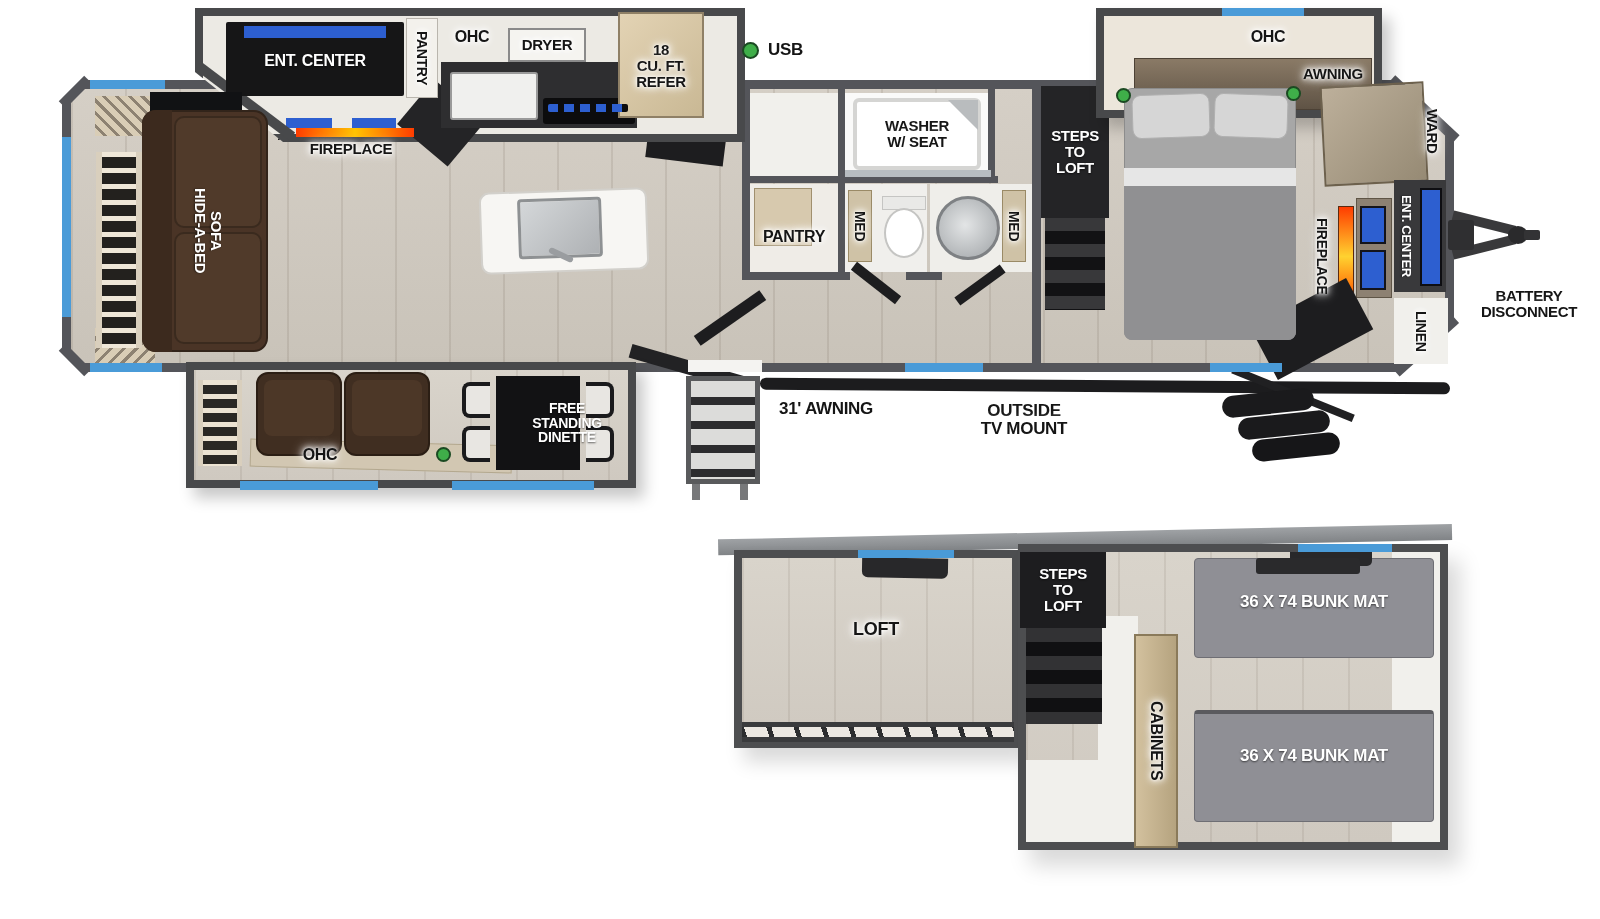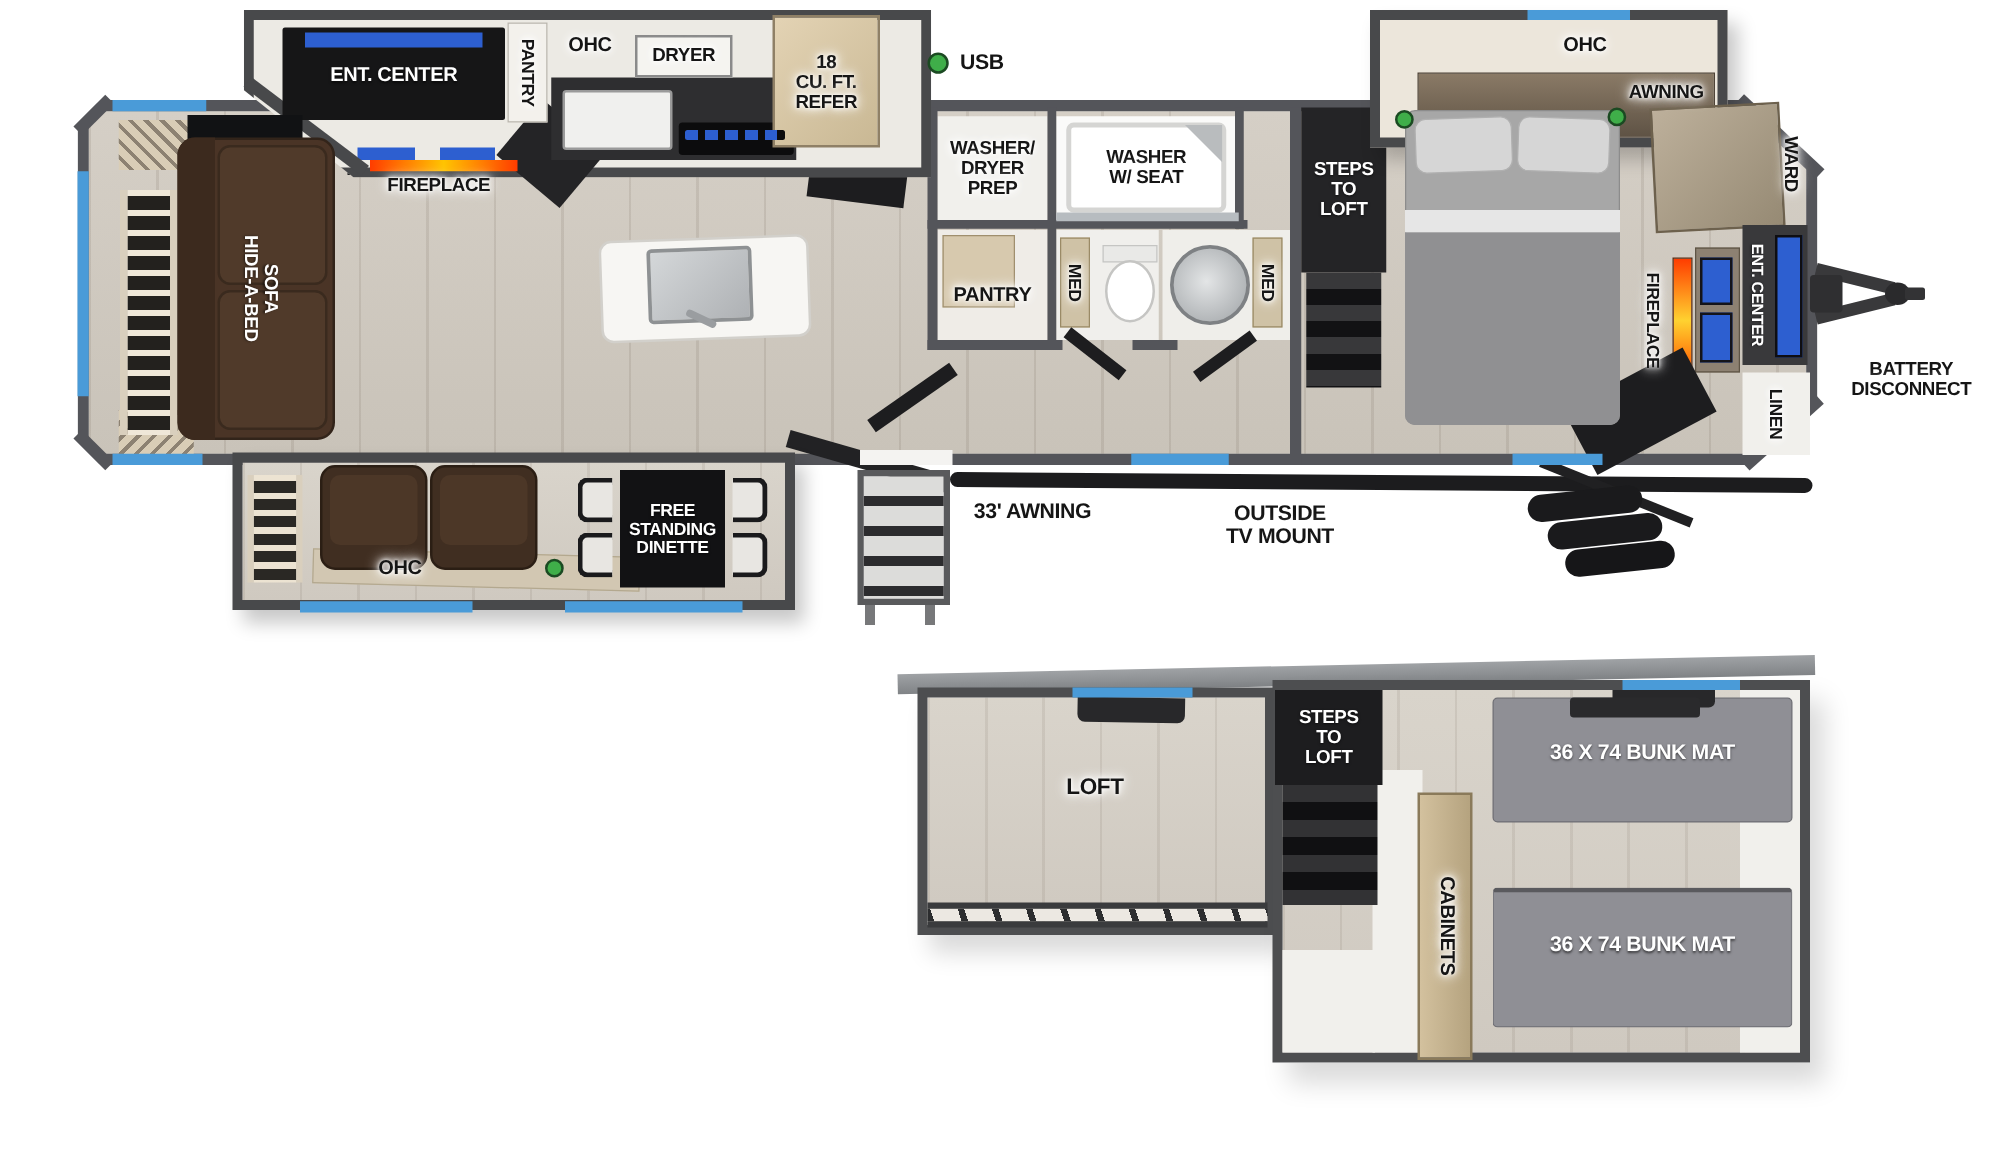--- a/index.html
+++ b/index.html
@@ -90,23 +90,20 @@
   <div class="abs" style="left:174px;top:116px;width:88px;height:112px;background:#503a2a;border:2px solid #3a2a1e;border-radius:10px;z-index:14"></div>
   <div class="abs" style="left:174px;top:232px;width:88px;height:112px;background:#503a2a;border:2px solid #3a2a1e;border-radius:10px;z-index:14"></div>
   <div class="lbl inv vlr" style="left:176px;top:146px;width:64px;height:170px;font-size:15px">HIDE-A-BED
 SOFA</div>
 
   <div class="abs" style="left:480px;top:190px;width:168px;height:82px;background:#f7f6f3;border:2px solid #d2d0cb;border-radius:10px;transform:rotate(-2deg);z-index:12"></div>
   <div class="abs" style="left:518px;top:198px;width:84px;height:60px;background:linear-gradient(135deg,#d4d7d9,#aeb1b4);border:3px solid #8e9193;border-radius:4px;transform:rotate(-2deg);z-index:13"></div>
   <div class="abs" style="left:548px;top:252px;width:26px;height:6px;background:#9a9da0;border-radius:3px;transform:rotate(25deg);z-index:14"></div>
 
   <div class="abs white" style="left:750px;top:93px;width:88px;height:83px;z-index:4"></div>
-  <div class="lbl" style="left:750px;top:96px;width:88px;height:78px;font-size:15px">WASHER/
-DRYER
-PREP</div>
 
   <div class="abs" style="left:845px;top:93px;width:143px;height:83px;background:#fafaf9;z-index:4"></div>
   <div class="abs" style="left:853px;top:98px;width:128px;height:72px;background:#ffffff;border:4px solid #d5d5d3;border-radius:6px;z-index:5"></div>
   <div class="abs" style="left:948px;top:100px;width:30px;height:30px;background:#b9bcbe;clip-path:polygon(0 0,100% 0,100% 100%);z-index:6"></div>
   <div class="lbl" style="left:853px;top:108px;width:128px;height:52px;font-size:15px">WASHER
 W/ SEAT</div>
   <div class="abs" style="left:845px;top:170px;width:146px;height:7px;background:#b7bcc0;z-index:8"></div>
 
   <div class="abs" style="left:750px;top:184px;width:88px;height:88px;background:#efece7;z-index:4"></div>
   <div class="abs" style="left:754px;top:188px;width:58px;height:58px;background:#d7c9ae;border:1px solid #a08f6e;z-index:5"></div>
@@ -176,42 +173,42 @@
 DISCONNECT</div>
 
   <div class="dot" style="left:742px;top:42px;width:17px;height:17px"></div>
   <div class="lbl" style="left:768px;top:39px;width:52px;height:22px;font-size:17px;justify-content:flex-start">USB</div>
 
   <div class="abs" style="left:760px;top:380px;width:690px;height:12px;background:#1c1c1e;border-radius:6px;transform:rotate(.4deg);z-index:2"></div>
   <div class="abs" style="left:628px;top:362px;width:132px;height:14px;background:#222224;transform:rotate(16deg);z-index:2"></div>
   <div class="abs" style="left:686px;top:376px;width:74px;height:108px;border:5px solid #595a5c;background:repeating-linear-gradient(180deg,#dcdcda 0 16px,#2c2c2e 16px 24px);z-index:3"></div>
   <div class="abs" style="left:692px;top:484px;width:8px;height:16px;background:#77787a;z-index:3"></div>
   <div class="abs" style="left:740px;top:484px;width:8px;height:16px;background:#77787a;z-index:3"></div>
-  <div class="lbl" style="left:764px;top:398px;width:124px;height:22px;font-size:17px">33' AWNING</div>
+  <div class="lbl" style="left:764px;top:398px;width:124px;height:22px;font-size:17px">31' AWNING</div>
   <div class="lbl" style="left:958px;top:400px;width:132px;height:40px;font-size:17px">OUTSIDE
 TV MOUNT</div>
   <div class="abs" style="left:1228px;top:390px;width:130px;height:8px;background:#202022;transform:rotate(22deg);z-index:2"></div>
   <div class="abs" style="left:1222px;top:392px;width:92px;height:22px;background:#1a1a1c;border-radius:11px;transform:rotate(-6deg);z-index:3"></div>
   <div class="abs" style="left:1238px;top:414px;width:92px;height:22px;background:#1a1a1c;border-radius:11px;transform:rotate(-6deg);z-index:3"></div>
   <div class="abs" style="left:1252px;top:436px;width:88px;height:22px;background:#161618;border-radius:11px;transform:rotate(-6deg);z-index:3"></div>
 
   <div class="slide wood2" style="left:186px;top:362px;width:450px;height:126px"></div>
   <div class="win" style="left:240px;top:481px;width:138px;height:9px"></div>
   <div class="win" style="left:452px;top:481px;width:142px;height:9px"></div>
   <div class="abs" style="left:198px;top:380px;width:44px;height:86px;border-left:5px solid #d9cfbd;border-right:5px solid #d9cfbd;
               background:repeating-linear-gradient(180deg,#ece3d2 0 5px,#2a2824 5px 14px);z-index:12"></div>
   <div class="abs" style="left:256px;top:372px;width:86px;height:84px;background:#402e21;border:2px solid #2b1e14;border-radius:12px;z-index:12"></div>
   <div class="abs" style="left:264px;top:380px;width:70px;height:56px;background:#4c3727;border-radius:8px;z-index:13"></div>
   <div class="abs" style="left:344px;top:372px;width:86px;height:84px;background:#402e21;border:2px solid #2b1e14;border-radius:12px;z-index:12"></div>
   <div class="abs" style="left:352px;top:380px;width:70px;height:56px;background:#4c3727;border-radius:8px;z-index:13"></div>
   <div class="abs" style="left:250px;top:442px;width:262px;height:28px;background:#d2c7b2;border:1px solid #b3a88f;transform:rotate(1.5deg);z-index:11"></div>
   <div class="lbl" style="left:288px;top:444px;width:64px;height:22px;font-size:16px">OHC</div>
   <div class="dot" style="left:436px;top:447px;width:15px;height:15px"></div>
   <div class="abs" style="left:496px;top:376px;width:84px;height:94px;background:#121214;z-index:12"></div>
-  <div class="lbl inv" style="left:490px;top:380px;width:96px;height:86px;font-size:14px">FREE
+  <div class="lbl inv" style="left:519px;top:380px;width:96px;height:86px;font-size:14px">FREE
 STANDING
 DINETTE</div>
   <div class="abs" style="left:462px;top:382px;width:28px;height:36px;border:4px solid #1a1a1c;border-right:none;border-radius:8px 0 0 8px;background:#e8e6e2;z-index:12"></div>
   <div class="abs" style="left:462px;top:426px;width:28px;height:36px;border:4px solid #1a1a1c;border-right:none;border-radius:8px 0 0 8px;background:#e8e6e2;z-index:12"></div>
   <div class="abs" style="left:586px;top:382px;width:28px;height:36px;border:4px solid #1a1a1c;border-left:none;border-radius:0 8px 8px 0;background:#e8e6e2;z-index:12"></div>
   <div class="abs" style="left:586px;top:426px;width:28px;height:36px;border:4px solid #1a1a1c;border-left:none;border-radius:0 8px 8px 0;background:#e8e6e2;z-index:12"></div>
 
   <div class="abs" style="left:718px;top:524px;width:734px;height:16px;background:linear-gradient(180deg,#9fa2a5,#808386);transform:rotate(-1.2deg);transform-origin:right center;z-index:1"></div>
 
   <div class="abs wood2" style="left:734px;top:550px;width:286px;height:198px;border:8px solid #4d4e50;box-shadow:10px 14px 18px rgba(0,0,0,.15);z-index:2"></div>

